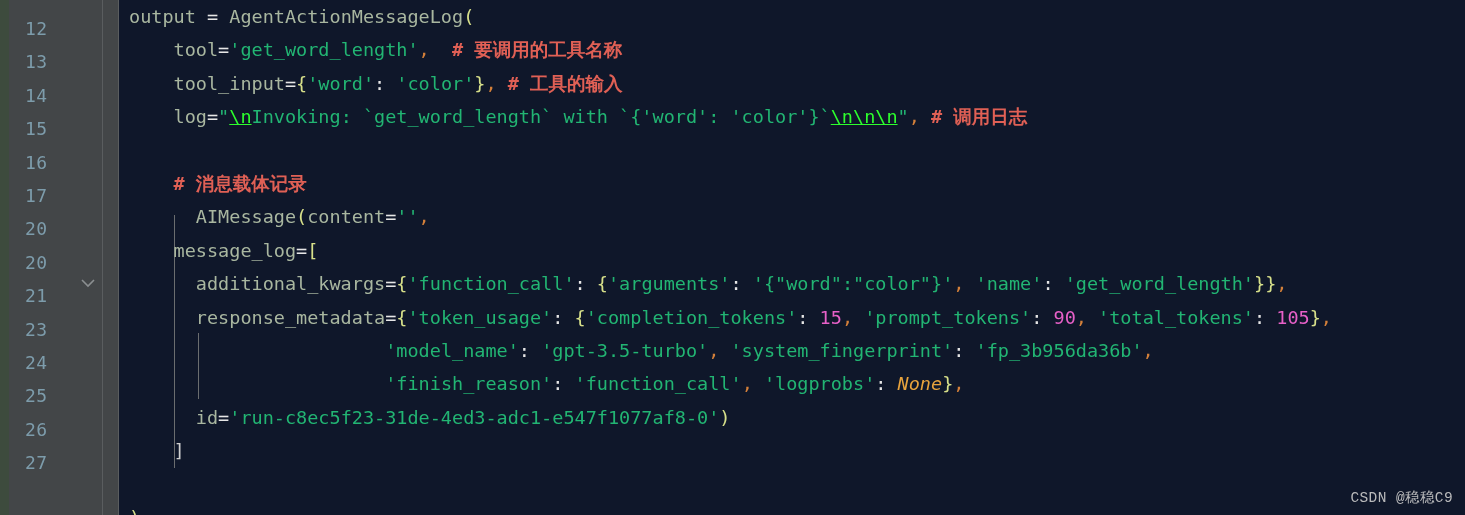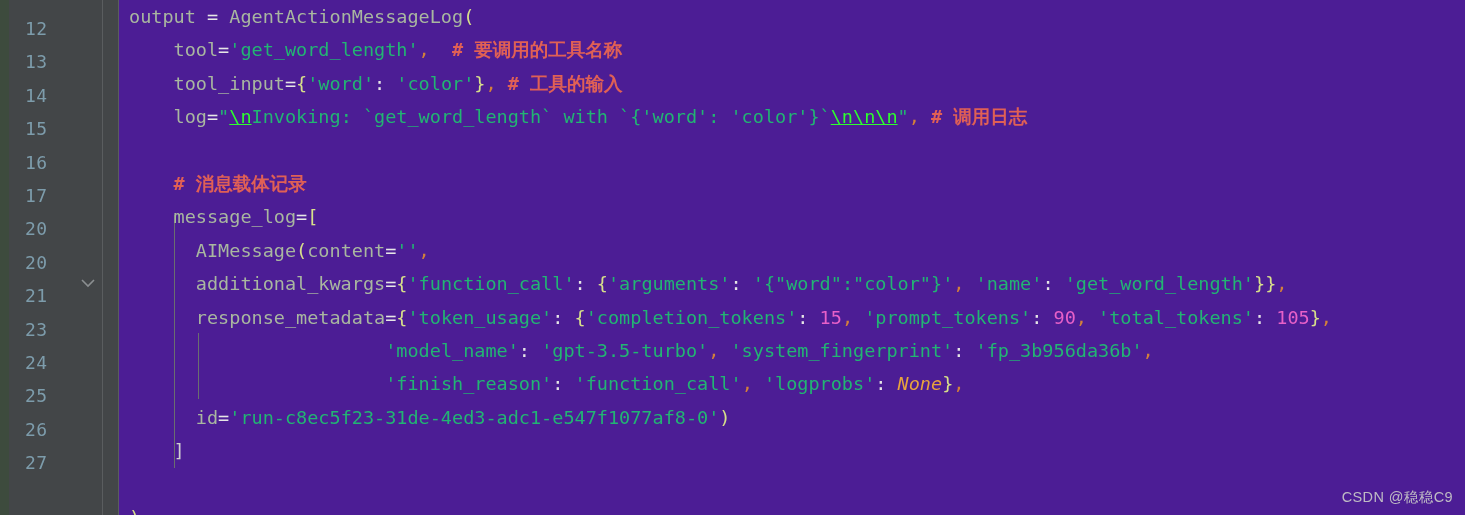--- a/index.html
+++ b/index.html
@@ -73,21 +73,21 @@
     width: 15px;
     flex: 0 0 15px;
     background: #434648;
     border-right: 1px solid #5a5d5f;
   }
 
   
   .code-pane {
     position: relative;
     flex: 1 1 auto;
-    background: #4c1d95;
+    background: #0f172a;
     overflow: hidden;
   }
 
   .code-line {
     position: relative;
     height: 33.4px;
     line-height: 33.4px;
     font-size: 18.5px;
     white-space: pre;
     color: #a9b7a0;
@@ -116,21 +116,21 @@
   .tok-comma   { color: #d4803a; }
   .tok-op      { color: #e6e6e6; }
   .tok-punct   { color: #e6e6e6; }
   .tok-esc     { color: #2dff2d; text-decoration: underline; text-decoration-color:#2dff2d; }
   .tok-plain   { color: #d0d0d0; }
 
   .watermark {
     position: absolute;
     right: 12px;
     bottom: 8px;
-    font-family: Liberation Sans, sans-serif;
+    font-family: Liberation Mono, monospace;
     font-size: 14.5px;
     color: #c8c8c8;
     opacity: 0.92;
     z-index: 20;
     letter-spacing: 0.4px;
   }
 </style>
 </head>
 <body>
 
@@ -192,22 +192,22 @@
 
   <div class="code-pane" id="code-pane">
       <div class="indent-guide" style="left: 55px; top: 215px; height: 253px;"></div>
       <div class="indent-guide" style="left: 79px; top: 333px; height: 66px;"></div>
       <div class="code-line"><span class="tok-ident">output</span><span class="tok-plain"> </span><span class="tok-op">=</span><span class="tok-plain"> </span><span class="tok-fn">AgentActionMessageLog</span><span class="tok-brace">(</span></div>
       <div class="code-line"><span class="tok-ident">    tool</span><span class="tok-op">=</span><span class="tok-str">'get_word_length'</span><span class="tok-comma">,</span><span class="tok-plain">  </span><span class="tok-comment"># 要调用的工具名称</span></div>
       <div class="code-line"><span class="tok-ident">    tool_input</span><span class="tok-op">=</span><span class="tok-brace">{</span><span class="tok-str">'word'</span><span class="tok-punct">:</span><span class="tok-plain"> </span><span class="tok-str">'color'</span><span class="tok-brace">}</span><span class="tok-comma">,</span><span class="tok-plain"> </span><span class="tok-comment"># 工具的输入</span></div>
       <div class="code-line"><span class="tok-ident">    log</span><span class="tok-op">=</span><span class="tok-str">"</span><span class="tok-esc">\n</span><span class="tok-str">Invoking: `get_word_length` with `{'word': 'color'}`</span><span class="tok-esc">\n\n\n</span><span class="tok-str">"</span><span class="tok-comma">,</span><span class="tok-plain"> </span><span class="tok-comment"># 调用日志</span></div>
       <div class="code-line"></div>
       <div class="code-line"><span class="tok-plain">    </span><span class="tok-comment"># 消息载体记录</span></div>
+      <div class="code-line"><span class="tok-fn">      AIMessage</span><span class="tok-brace">(</span><span class="tok-ident">content</span><span class="tok-op">=</span><span class="tok-str">''</span><span class="tok-comma">,</span></div>
       <div class="code-line"><span class="tok-ident">    message_log</span><span class="tok-op">=</span><span class="tok-brace">[</span></div>
-      <div class="code-line"><span class="tok-fn">      AIMessage</span><span class="tok-brace">(</span><span class="tok-ident">content</span><span class="tok-op">=</span><span class="tok-str">''</span><span class="tok-comma">,</span></div>
       <div class="code-line"><span class="tok-ident">      additional_kwargs</span><span class="tok-op">=</span><span class="tok-brace">{</span><span class="tok-str">'function_call'</span><span class="tok-punct">:</span><span class="tok-plain"> </span><span class="tok-brace">{</span><span class="tok-str">'arguments'</span><span class="tok-punct">:</span><span class="tok-plain"> </span><span class="tok-str">'{"word":"color"}'</span><span class="tok-comma">,</span><span class="tok-plain"> </span><span class="tok-str">'name'</span><span class="tok-punct">:</span><span class="tok-plain"> </span><span class="tok-str">'get_word_length'</span><span class="tok-brace">}}</span><span class="tok-comma">,</span></div>
       <div class="code-line"><span class="tok-ident">      response_metadata</span><span class="tok-op">=</span><span class="tok-brace">{</span><span class="tok-str">'token_usage'</span><span class="tok-punct">:</span><span class="tok-plain"> </span><span class="tok-brace">{</span><span class="tok-str">'completion_tokens'</span><span class="tok-punct">:</span><span class="tok-plain"> </span><span class="tok-num">15</span><span class="tok-comma">,</span><span class="tok-plain"> </span><span class="tok-str">'prompt_tokens'</span><span class="tok-punct">:</span><span class="tok-plain"> </span><span class="tok-num">90</span><span class="tok-comma">,</span><span class="tok-plain"> </span><span class="tok-str">'total_tokens'</span><span class="tok-punct">:</span><span class="tok-plain"> </span><span class="tok-num">105</span><span class="tok-brace">}</span><span class="tok-comma">,</span></div>
       <div class="code-line"><span class="tok-plain">                       </span><span class="tok-str">'model_name'</span><span class="tok-punct">:</span><span class="tok-plain"> </span><span class="tok-str">'gpt-3.5-turbo'</span><span class="tok-comma">,</span><span class="tok-plain"> </span><span class="tok-str">'system_fingerprint'</span><span class="tok-punct">:</span><span class="tok-plain"> </span><span class="tok-str">'fp_3b956da36b'</span><span class="tok-comma">,</span></div>
       <div class="code-line"><span class="tok-plain">                       </span><span class="tok-str">'finish_reason'</span><span class="tok-punct">:</span><span class="tok-plain"> </span><span class="tok-str">'function_call'</span><span class="tok-comma">,</span><span class="tok-plain"> </span><span class="tok-str">'logprobs'</span><span class="tok-punct">:</span><span class="tok-plain"> </span><span class="tok-kw">None</span><span class="tok-brace">}</span><span class="tok-comma">,</span></div>
       <div class="code-line"><span class="tok-ident">      id</span><span class="tok-op">=</span><span class="tok-str">'run-c8ec5f23-31de-4ed3-adc1-e547f1077af8-0'</span><span class="tok-brace">)</span></div>
       <div class="code-line"><span class="tok-plain">    </span><span class="tok-plain">]</span></div>
       <div class="code-line"></div>
       <div class="code-line"><span class="tok-brace">)</span></div>
     </div>
 

